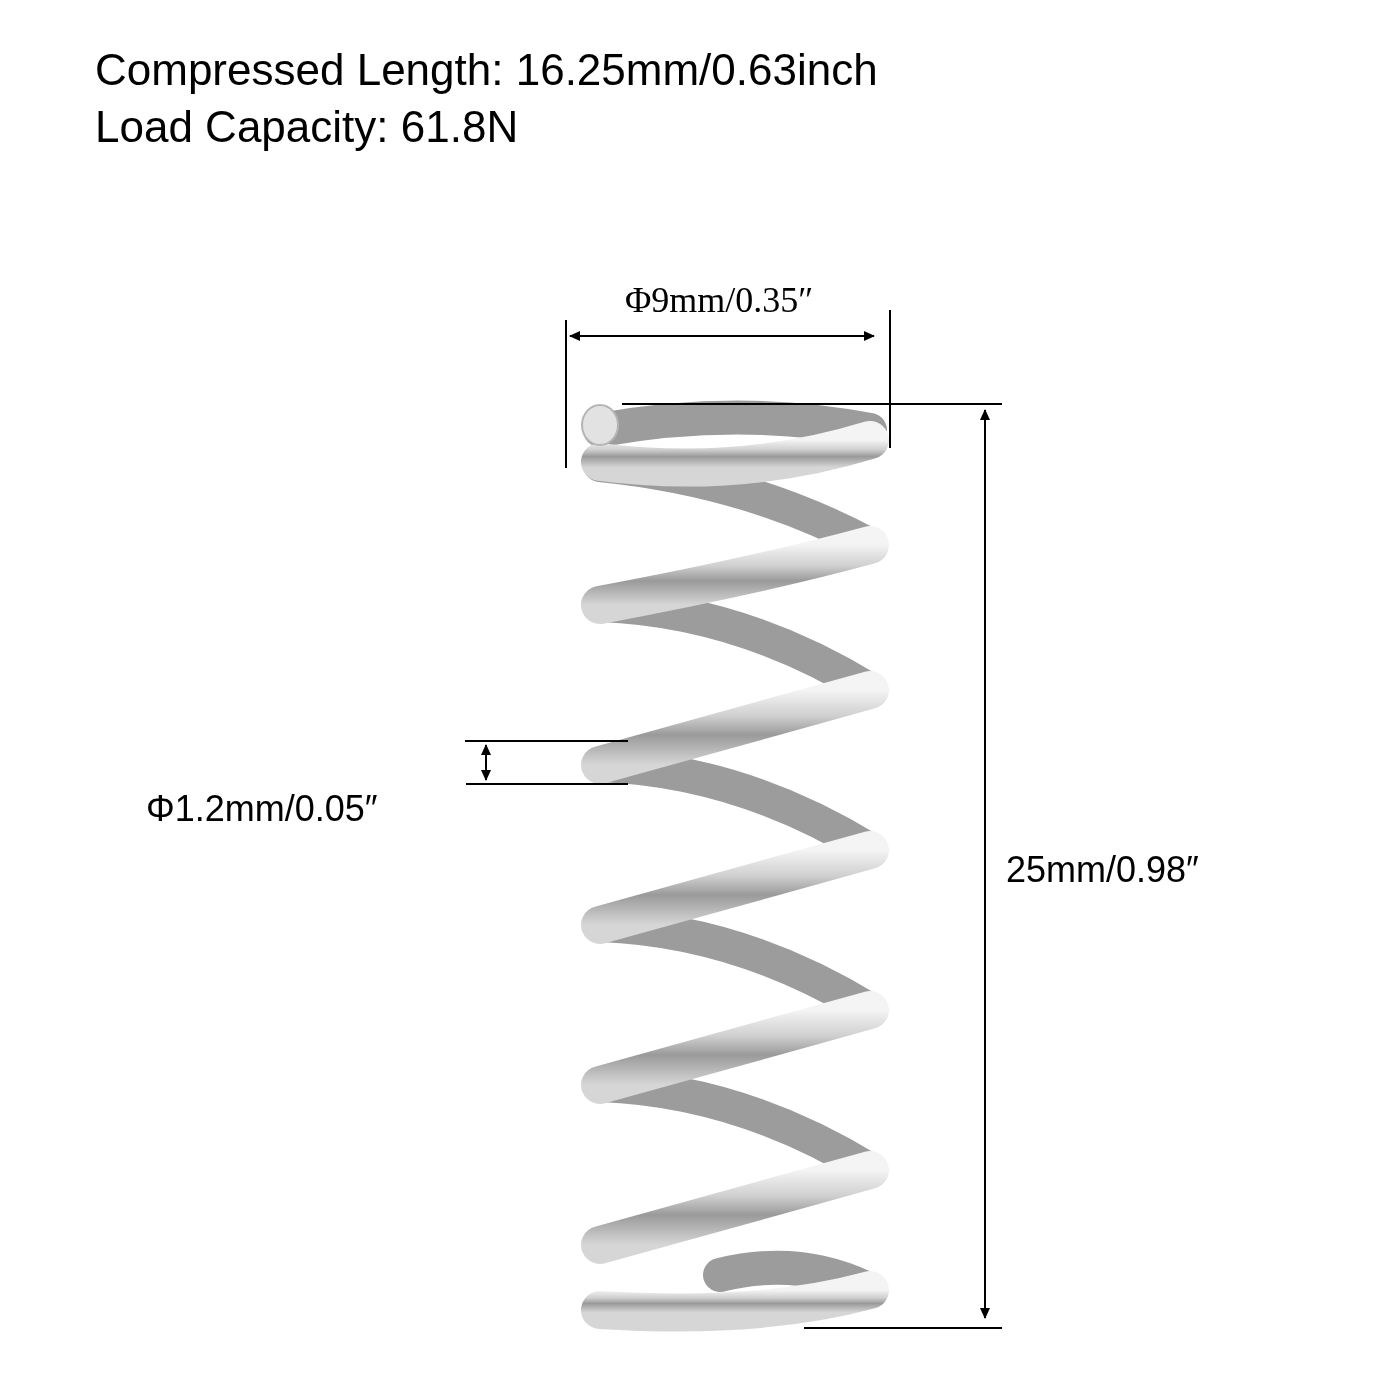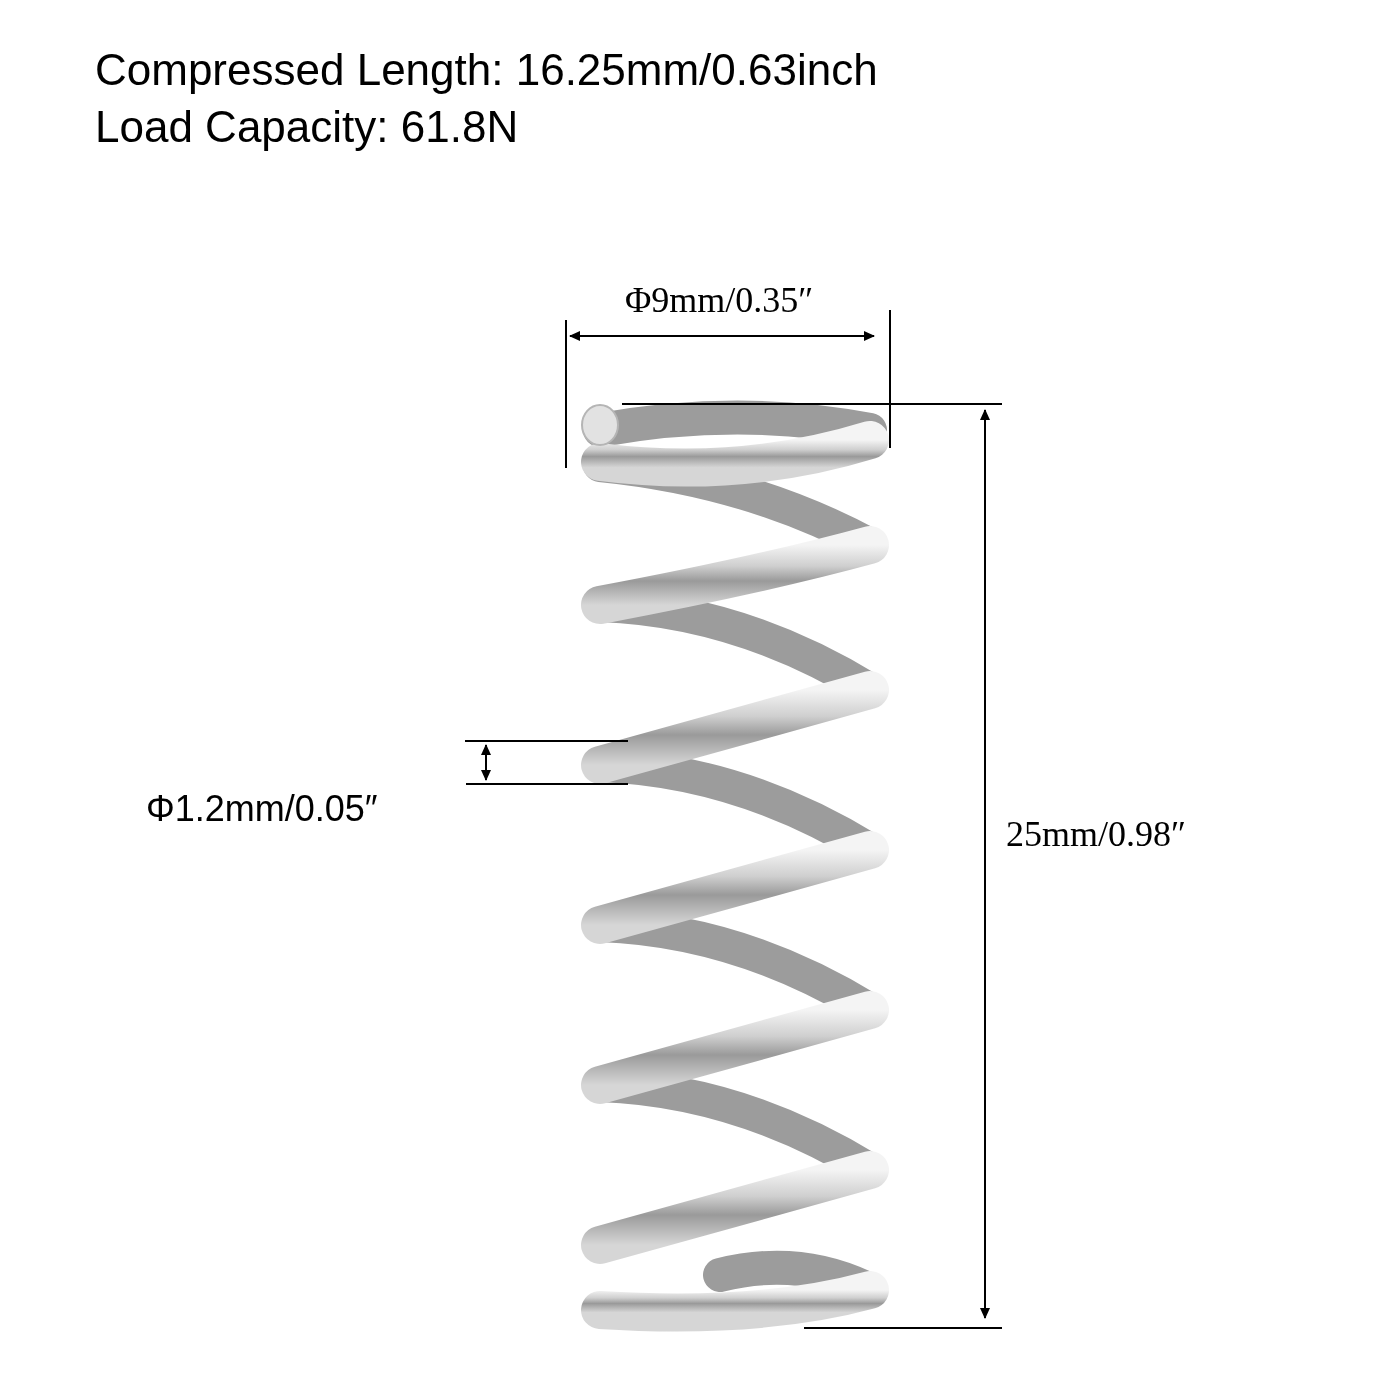--- a/index.html
+++ b/index.html
@@ -4,21 +4,21 @@
   <style>
     html, body { margin: 0; padding: 0; background: #ffffff; }
     body { width: 1400px; height: 1400px; position: relative; overflow: hidden;
            font-family: "Liberation Sans", sans-serif; color: #000; }
     .spec { position: absolute; left: 95px; font-size: 44px; line-height: 1; white-space: nowrap; }
     #spec-1 { top: 48px; }
     #spec-2 { top: 105px; }
     .dim-label { position: absolute; font-size: 36px; line-height: 1; white-space: nowrap; }
     #dim-outer { left: 625px; top: 282px; font-family: Liberation Serif, serif; }
     #dim-wire { left: 146px; top: 748px; margin-top: 43px; }
-    #dim-length { left: 1006px; top: 816px; font-family: Liberation Serif, serif; }
+    #dim-length { left: 1006px; top: 852px; }
     svg#drawing { position: absolute; left: 0; top: 0; }
   </style>
 </head>
 <body>
 
 <div id="spec-1" class="spec">Compressed Length: 16.25mm/0.63inch</div>
 <div id="spec-2" class="spec">Load Capacity: 61.8N</div>
 
 <svg id="drawing" width="1400" height="1400" viewBox="0 0 1400 1400">
   <defs>

